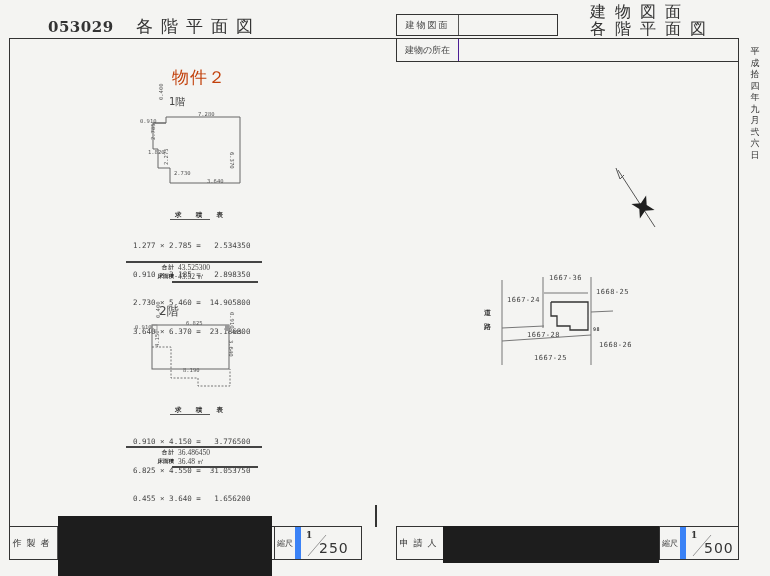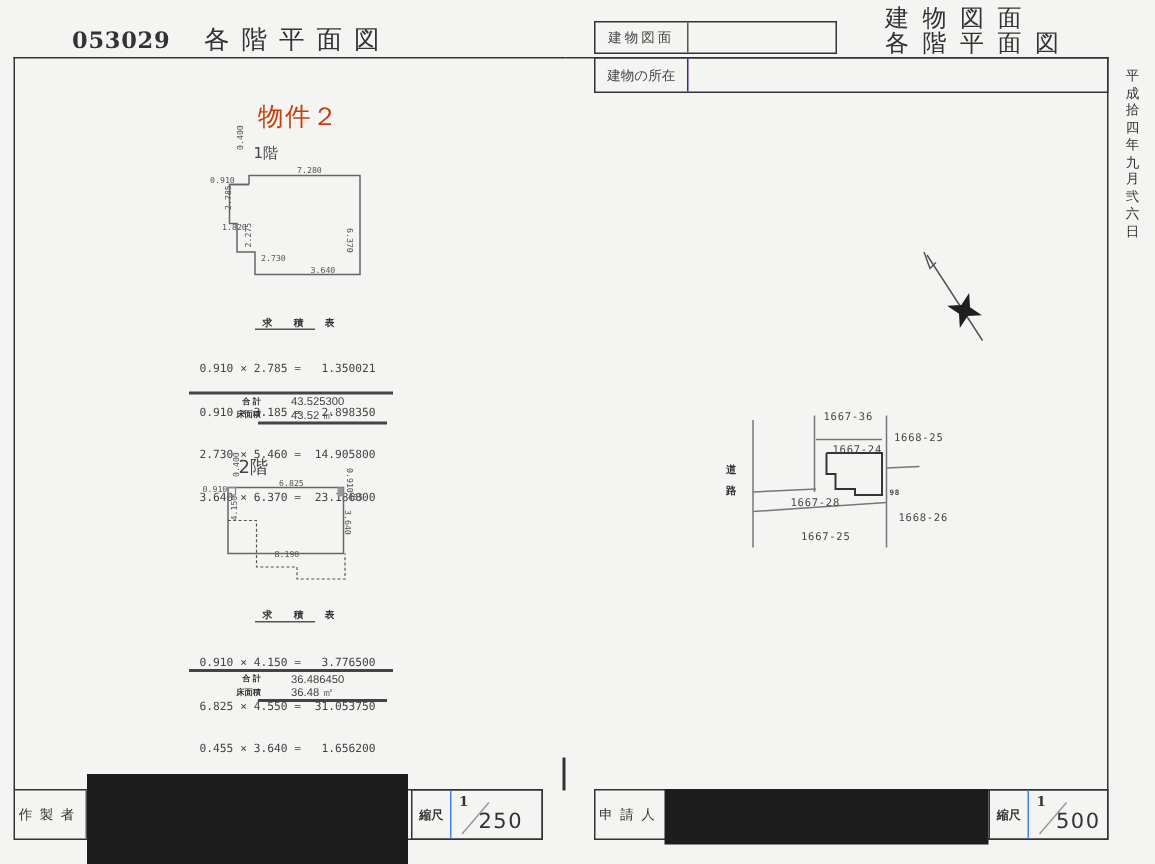--- a/index.html
+++ b/index.html
@@ -26,35 +26,35 @@
   .side-date { left: 748px; top: 46px; width: 14px; font-size: 9px; line-height: 11.5px; text-align: center; color: #333; }
 
   .prop-title { left: 172px; top: 66px; font-size: 17px; color: #c2410c; letter-spacing: 1px; }
   .floor-label { font-size: 10px; color: #444; }
 
   .dim { font-family: "DejaVu Sans Mono", monospace; font-size: 5.5px; color: #555; }
   .calc { font-family: "DejaVu Sans Mono", monospace; font-size: 7.5px; color: #444; line-height: 9.5px; white-space: pre; }
   .calc-title { font-size: 6.5px; color: #333; font-weight: bold; letter-spacing: 6px; }
   .rule { height: 1px; background: #555; }
   .rule-thick { height: 2px; background: #444; }
-  .sum-row { font-family: Liberation Sans, sans-serif; font-size: 7.5px; color: #444; display: flex; gap: 20px; }
+  .sum-row { font-family: Liberation Serif, serif; font-size: 7.5px; color: #444; display: flex; gap: 4px; }
   .sum-row .k { width: 26px; font-size: 5.5px; font-weight: bold; color: #333; text-align: right; padding-top: 1px; }
 
   .site-label { font-family: "DejaVu Sans Mono", monospace; font-size: 7px; color: #444; letter-spacing: 0.5px; }
   .road-label { font-size: 7px; color: #333; font-weight: bold; line-height: 14px; width: 10px; }
 
   .footer-box { height: 34px; border: 1.5px solid #333; display: flex; align-items: center; }
   .f-left { left: 9px; top: 526px; width: 353px; }
   .f-right { left: 396px; top: 526px; width: 343px; }
   .f-lbl { width: 48px; height: 100%; border-right: 1px solid #555; display: flex; align-items: center; justify-content: center; font-size: 9px; letter-spacing: 5px; color: #333; }
   .f-redact { flex: 1; height: 100%; }
   .redact-block-l { left: 58px; top: 516px; width: 214px; height: 60px; background: #1d1d1d; }
   .redact-block-r { left: 443px; top: 526px; width: 216px; height: 37px; background: #1d1d1d; }
   .scale-box { position: absolute; top: 526px; height: 34px; border: 1.5px solid #333; display: flex; }
-  .scale-box .s-lbl { width: 26px; border-right: 1px solid #3b82f6; display: flex; align-items: center; justify-content: center; font-size: 8px; color: #333; font-weight: bold; }
+  .scale-box .s-lbl { width: 26px; border-right: 6px solid #3b82f6; display: flex; align-items: center; justify-content: center; font-size: 8px; color: #333; }
   .scale-box .s-val { position: relative; flex: 1; }
   .scale-num { position: absolute; left: 5px; top: 3px; font-family: "DejaVu Serif", serif; font-size: 9px; font-weight: bold; color: #333; }
   .scale-slash { position: absolute; left: 6px; top: 6px; width: 20px; height: 24px; }
   .scale-den { position: absolute; left: 18px; top: 13px; font-size: 14px; color: #333; letter-spacing: 1px; }
 </style>
 </head>
 <body>
 
 <div class="abs doc-id">053029</div>
 <div class="abs doc-title-left">各階平面図</div>
@@ -102,21 +102,21 @@
 <div class="abs dim" style="left:150px;top:140px;transform:rotate(-90deg);transform-origin:left top;">2.785</div>
 <div class="abs dim" style="left:148px;top:149px;">1.820</div>
 <div class="abs dim" style="left:163px;top:165px;transform:rotate(-90deg);transform-origin:left top;">2.275</div>
 <div class="abs dim" style="left:174px;top:170px;">2.730</div>
 <div class="abs dim" style="left:207px;top:178px;">3.640</div>
 <div class="abs dim" style="left:235px;top:152px;transform:rotate(90deg);transform-origin:left top;">6.370</div>
 
 <div class="abs calc-title" style="left:175px;top:211px;">求 積 表</div>
 <div class="abs rule" style="left:170px;top:219px;width:40px;"></div>
 <div class="abs calc" style="left:133px;top:222px;">
-  <div>0.910 × 2.785 =   1.350021</div>
+  <div>1.277 × 2.785 =   2.534350</div>
   <div>0.910 × 3.185 =   2.898350</div>
   <div>2.730 × 5.460 =  14.905800</div>
   <div>3.640 × 6.370 =  23.186800</div>
 </div>
 <div class="abs rule-thick" style="left:126px;top:261px;width:136px;"></div>
 <div class="abs sum-row" style="left:148px;top:263px;">
   <span class="k">合 計</span>
   <span>43.525300</span>
 </div>
 <div class="abs sum-row" style="left:148px;top:272px;">
@@ -169,21 +169,21 @@
   <line x1="22" y1="20" x2="22" y2="105" stroke="#777" stroke-width="1"></line>
   <line x1="63" y1="17" x2="63" y2="68" stroke="#777" stroke-width="1"></line>
   <line x1="111" y1="17" x2="111" y2="105" stroke="#777" stroke-width="1"></line>
   <line x1="22" y1="68" x2="64" y2="66" stroke="#777" stroke-width="1"></line>
   <line x1="22" y1="81" x2="111" y2="75" stroke="#777" stroke-width="1"></line>
   <line x1="64" y1="33" x2="108" y2="33" stroke="#777" stroke-width="1"></line>
   <line x1="111" y1="52" x2="133" y2="51" stroke="#777" stroke-width="1"></line>
   <polyline points="71,42 71,56 77,56 77,66 90,66 90,70 108,70 108,42 71,42" fill="none" stroke="#333" stroke-width="1.3"></polyline>
 </svg>
 <div class="abs site-label" style="left:549px;top:274px;">1667-36</div>
-<div class="abs site-label" style="left:507px;top:296px;margin-left:48px;">1667-24</div>
+<div class="abs site-label" style="left:507px;top:296px;">1667-24</div>
 <div class="abs site-label" style="left:596px;top:288px;">1668-25</div>
 <div class="abs site-label" style="left:527px;top:331px;">1667-28</div>
 <div class="abs site-label" style="left:599px;top:341px;">1668-26</div>
 <div class="abs site-label" style="left:534px;top:354px;">1667-25</div>
 <div class="abs site-label" style="left:593px;top:326px;font-size:5px;font-weight:bold;">98</div>
 <div class="abs road-label" style="left:484px;top:306px;">道路</div>
 
 <div class="abs footer-box f-left">
   <div class="f-lbl">作製者</div>
   <div class="f-redact"></div>

